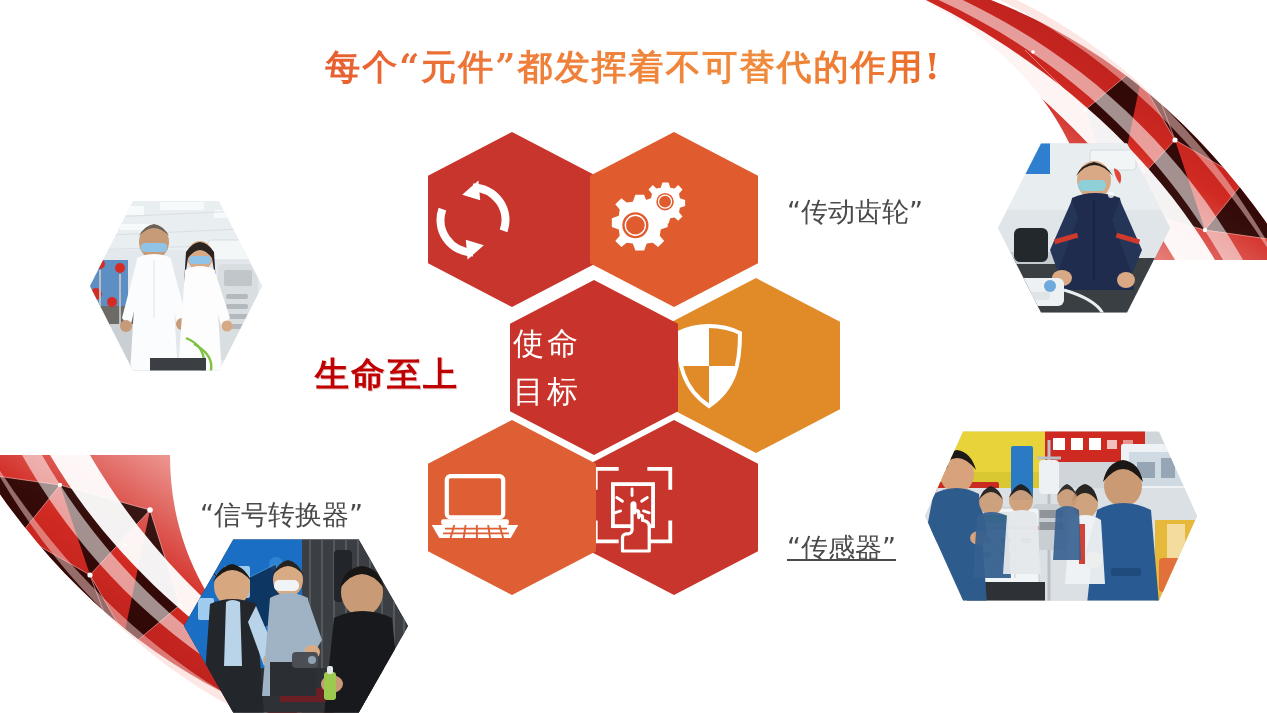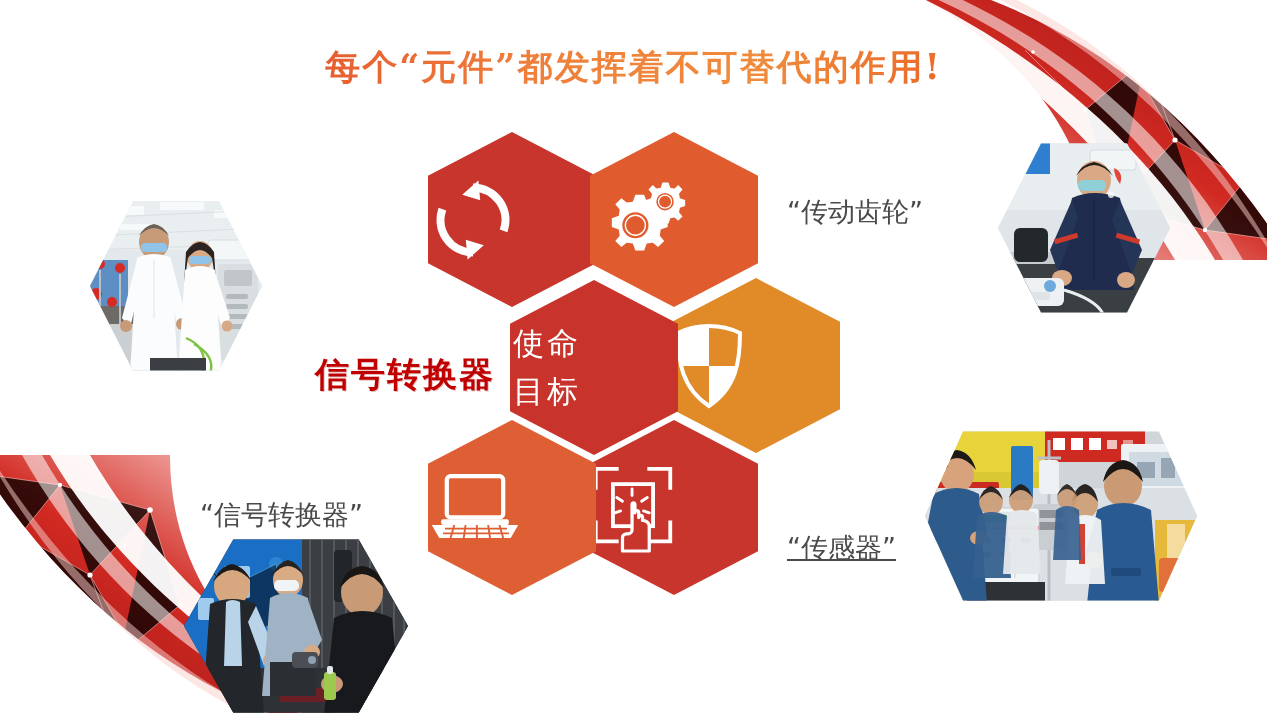--- a/index.html
+++ b/index.html
@@ -638,15 +638,15 @@
         <div>使命</div>
         <div>目标</div>
       </div>
     </div>
   </div>
 
   <div class="side-label" id="label-gear">“传动齿轮”</div>
   <div class="side-label" id="label-signal">“信号转换器”</div>
   <div class="side-label" id="label-sensor">“传感器”</div>
 
-  <div id="slogan">信号转换器</div>
+  <div id="slogan">生命至上</div>
 
 </div>
 
 </body></html>

